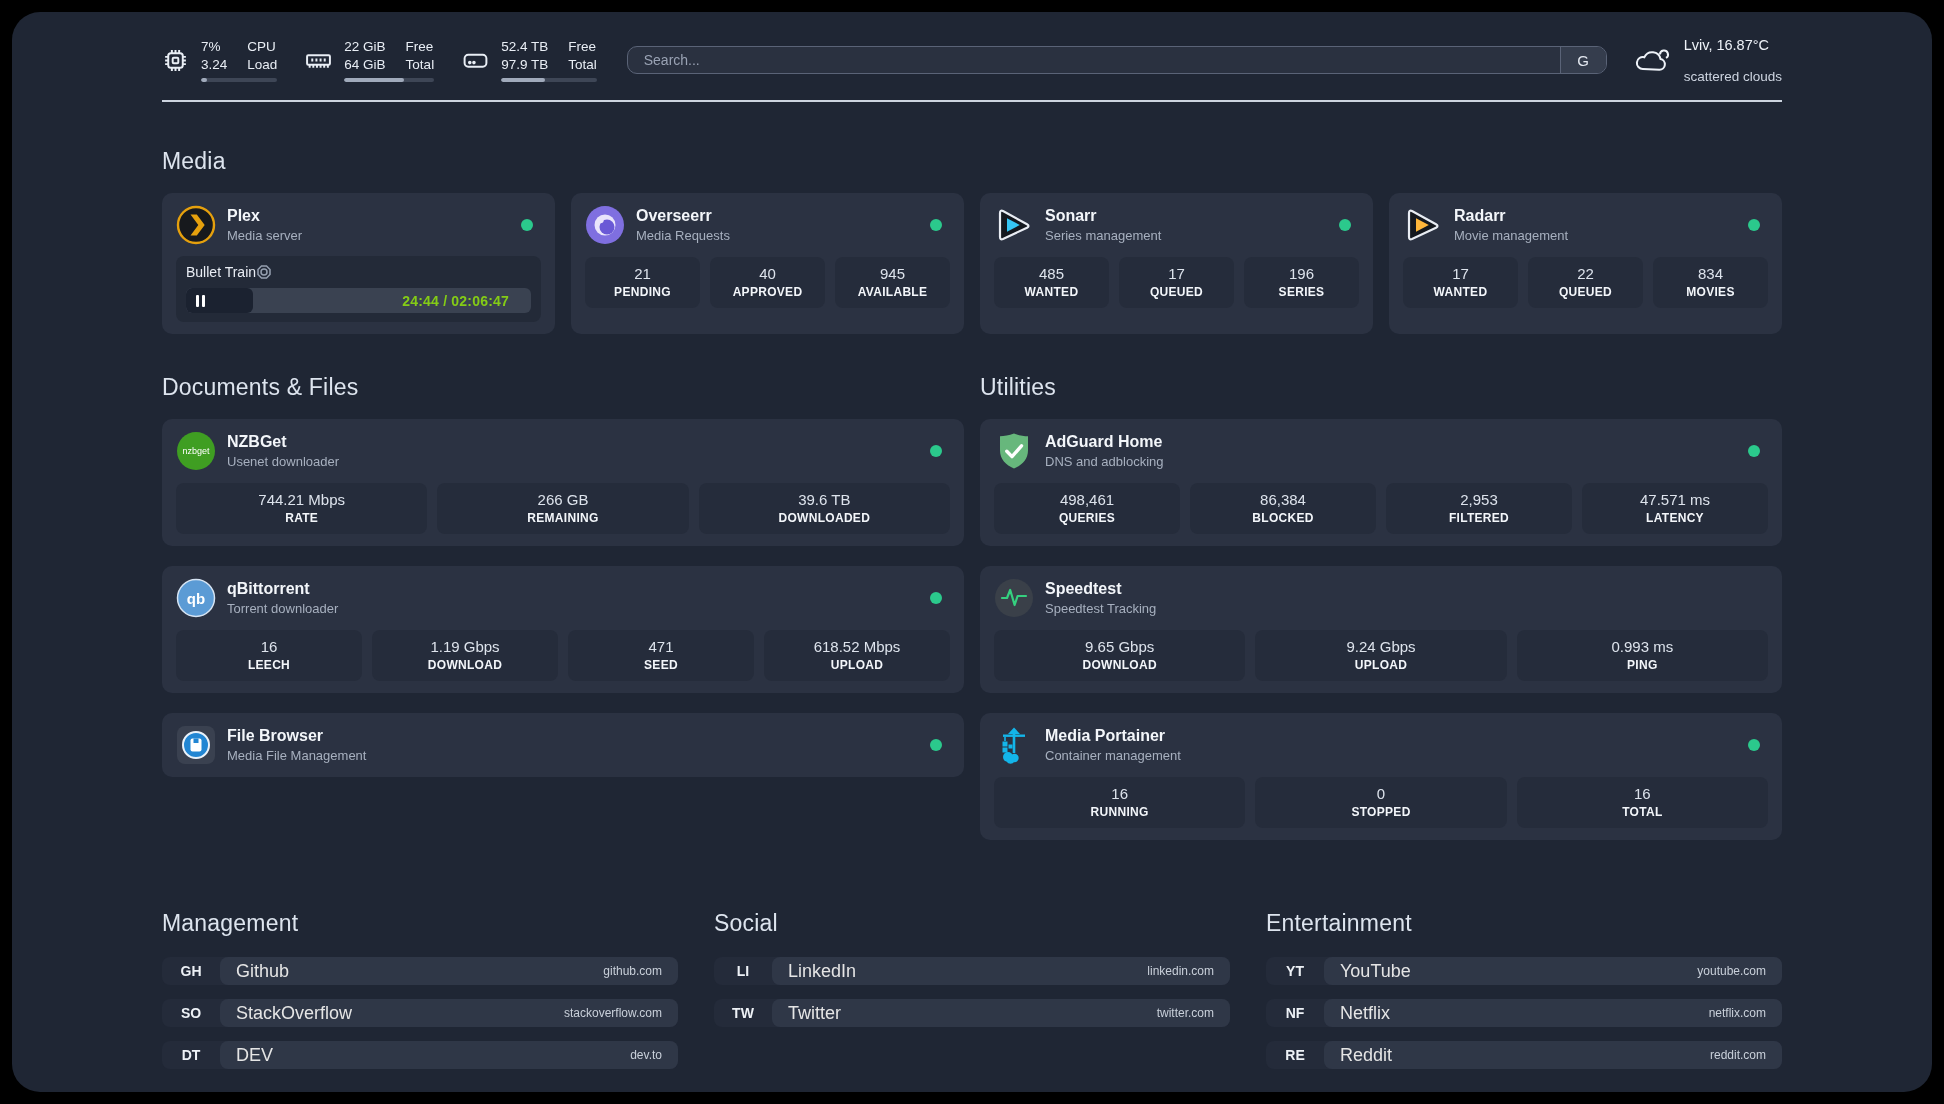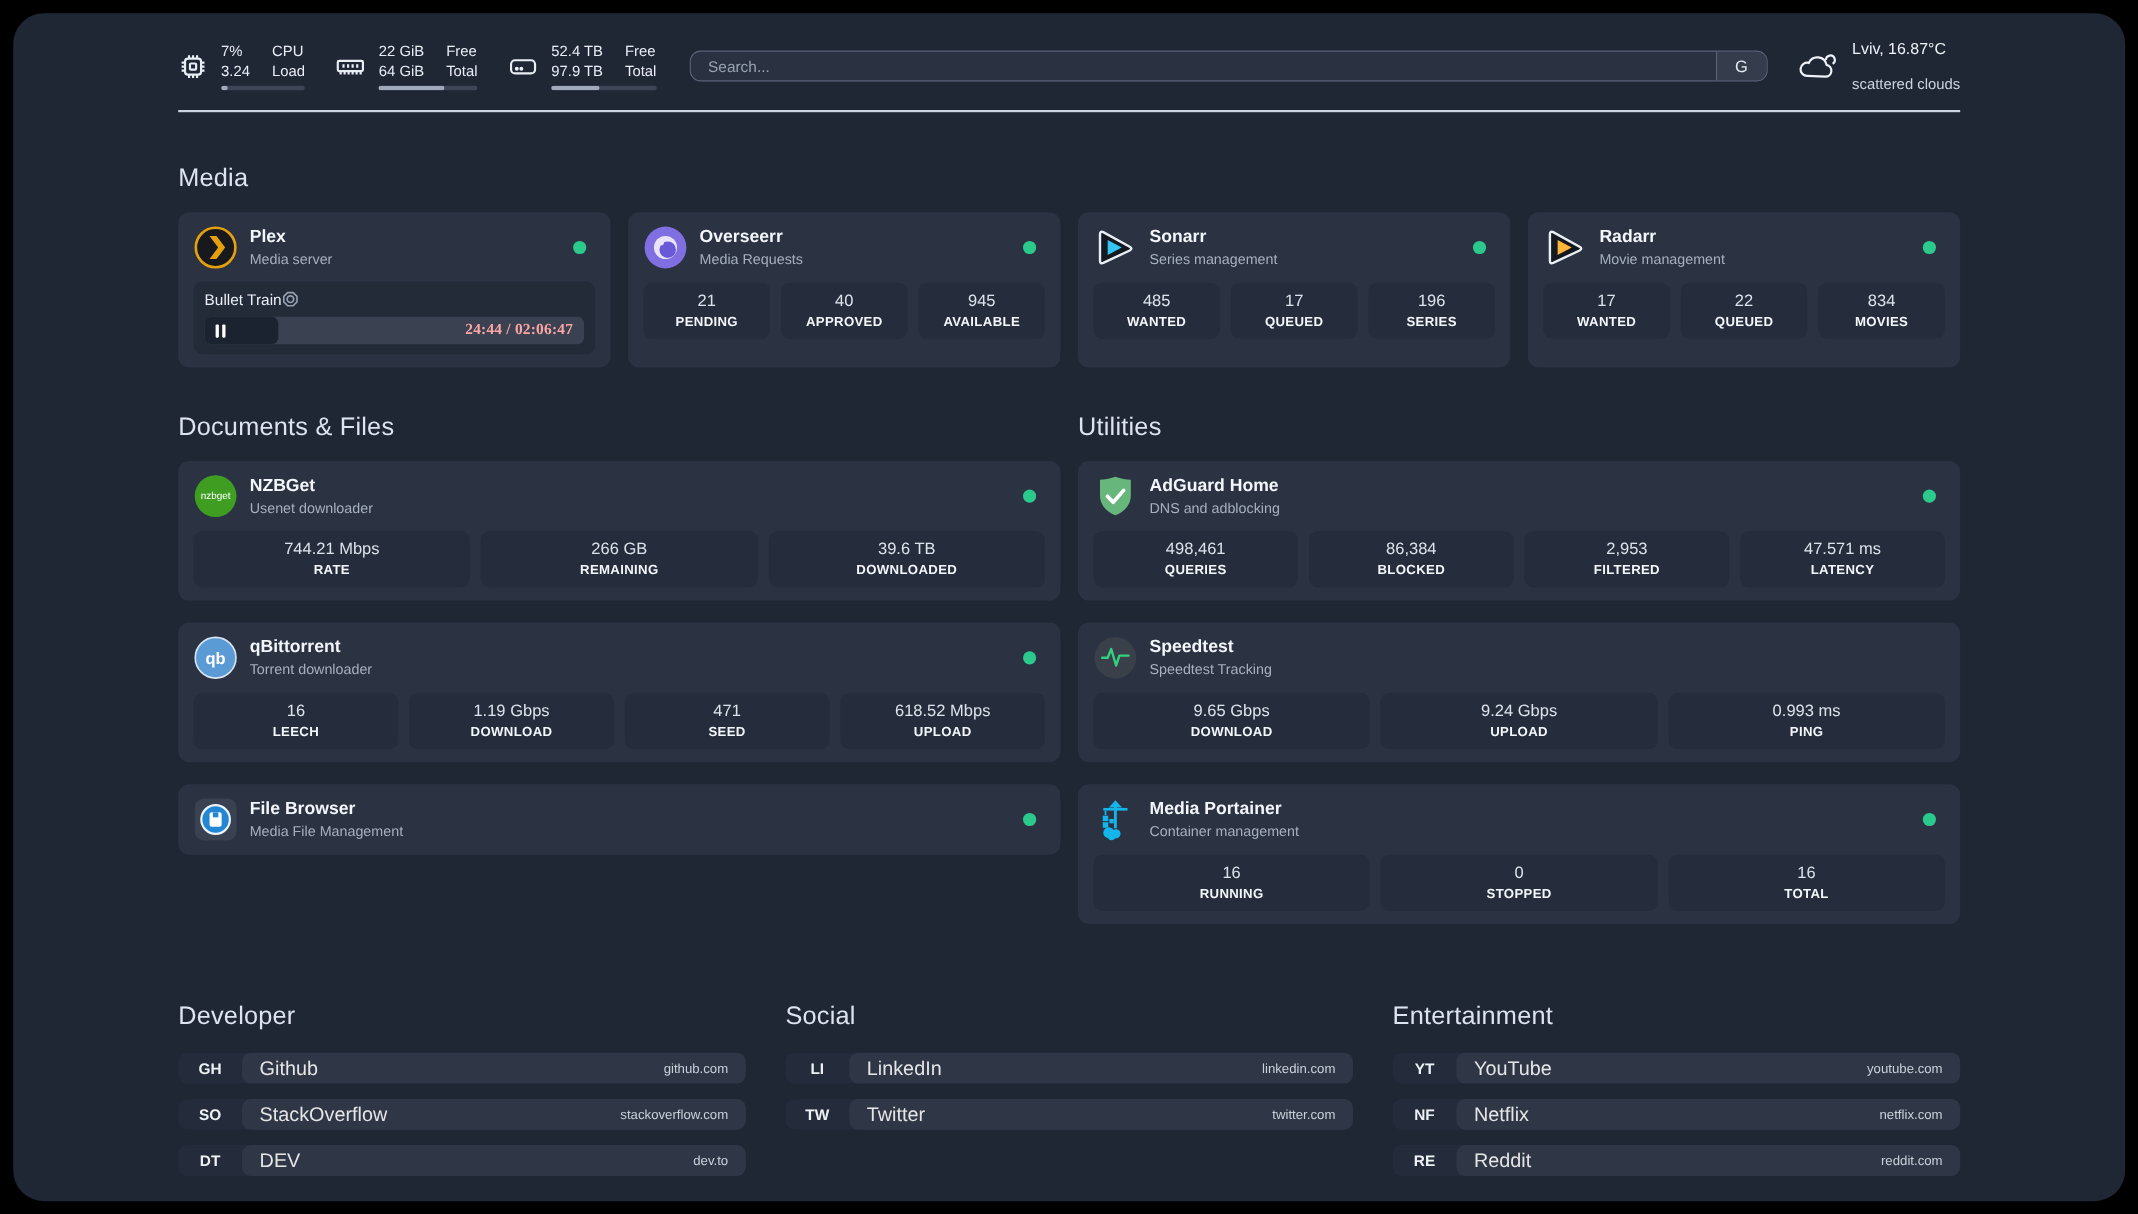--- a/index.html
+++ b/index.html
@@ -52,21 +52,21 @@
   .stat-value { font-size:15px; color:#dde3ec; }
   .stat-label { font-size:12px; font-weight:700; color:#f3f6fa; margin-top:3px; letter-spacing:.3px; }
 
   
   .player { margin-top:11px; background:#232a38; border-radius:8px; padding:8px 10px 9px; }
   .player-top { display:flex; align-items:center; color:#e9edf4; font-size:14px; }
   .player-bar { position:relative; height:25px; background:#3a4251; border-radius:6px; margin-top:8px; display:flex; align-items:center; overflow:hidden; }
   .player-fill { position:absolute; left:0; top:0; bottom:0; background:#1b2230; border-radius:6px; }
   .pause-icon { position:relative; margin-left:10px; display:flex; gap:3px; cursor:pointer; }
   .pause-icon i { display:block; width:3px; height:12px; background:#fff; border-radius:1px; }
-  .player-time { position:absolute; right:10px; color:#fca5a5; font-size:14px; font-weight:700; letter-spacing:.2px;font-family:Liberation Serif, serif; }
+  .player-time { position:absolute; right:22px; color:#84cc16; font-size:14px; font-weight:700; letter-spacing:.2px; }
 
   
   .links-grid { display:grid; grid-template-columns:repeat(3,1fr); gap:36px; align-items:start; }
   .link-row { display:flex; height:28px; margin-bottom:14px; border-radius:8px; background:#242b3a; cursor:pointer; }
   .link-abbr { width:58px; flex:none; display:flex; align-items:center; justify-content:center; color:#edf1f6; font-size:14px; font-weight:700; }
   .link-pill { flex:1; background:#2f3747; border-radius:8px; display:flex; align-items:center; justify-content:space-between; padding:0 16px; }
   .link-name { font-size:18px; color:#e5e5e5; }
   .link-url { font-size:12px; color:#c9d0da; }
 </style>
 </head>
@@ -484,21 +484,21 @@
             <div class="stat-value">16</div>
             <div class="stat-label">TOTAL</div>
           </div>
         </div>
       </div>
     </div>
   </div>
 
   <div class="links-grid">
     <div>
-      <div class="section-title mt-links">Developer</div>
+      <div class="section-title mt-links">Management</div>
       <div class="link-row">
         <span class="link-abbr">GH</span>
         <span class="link-pill">
           <span class="link-name">Github</span>
           <span class="link-url">github.com</span>
         </span>
       </div>
       <div class="link-row">
         <span class="link-abbr">SO</span>
         <span class="link-pill">

